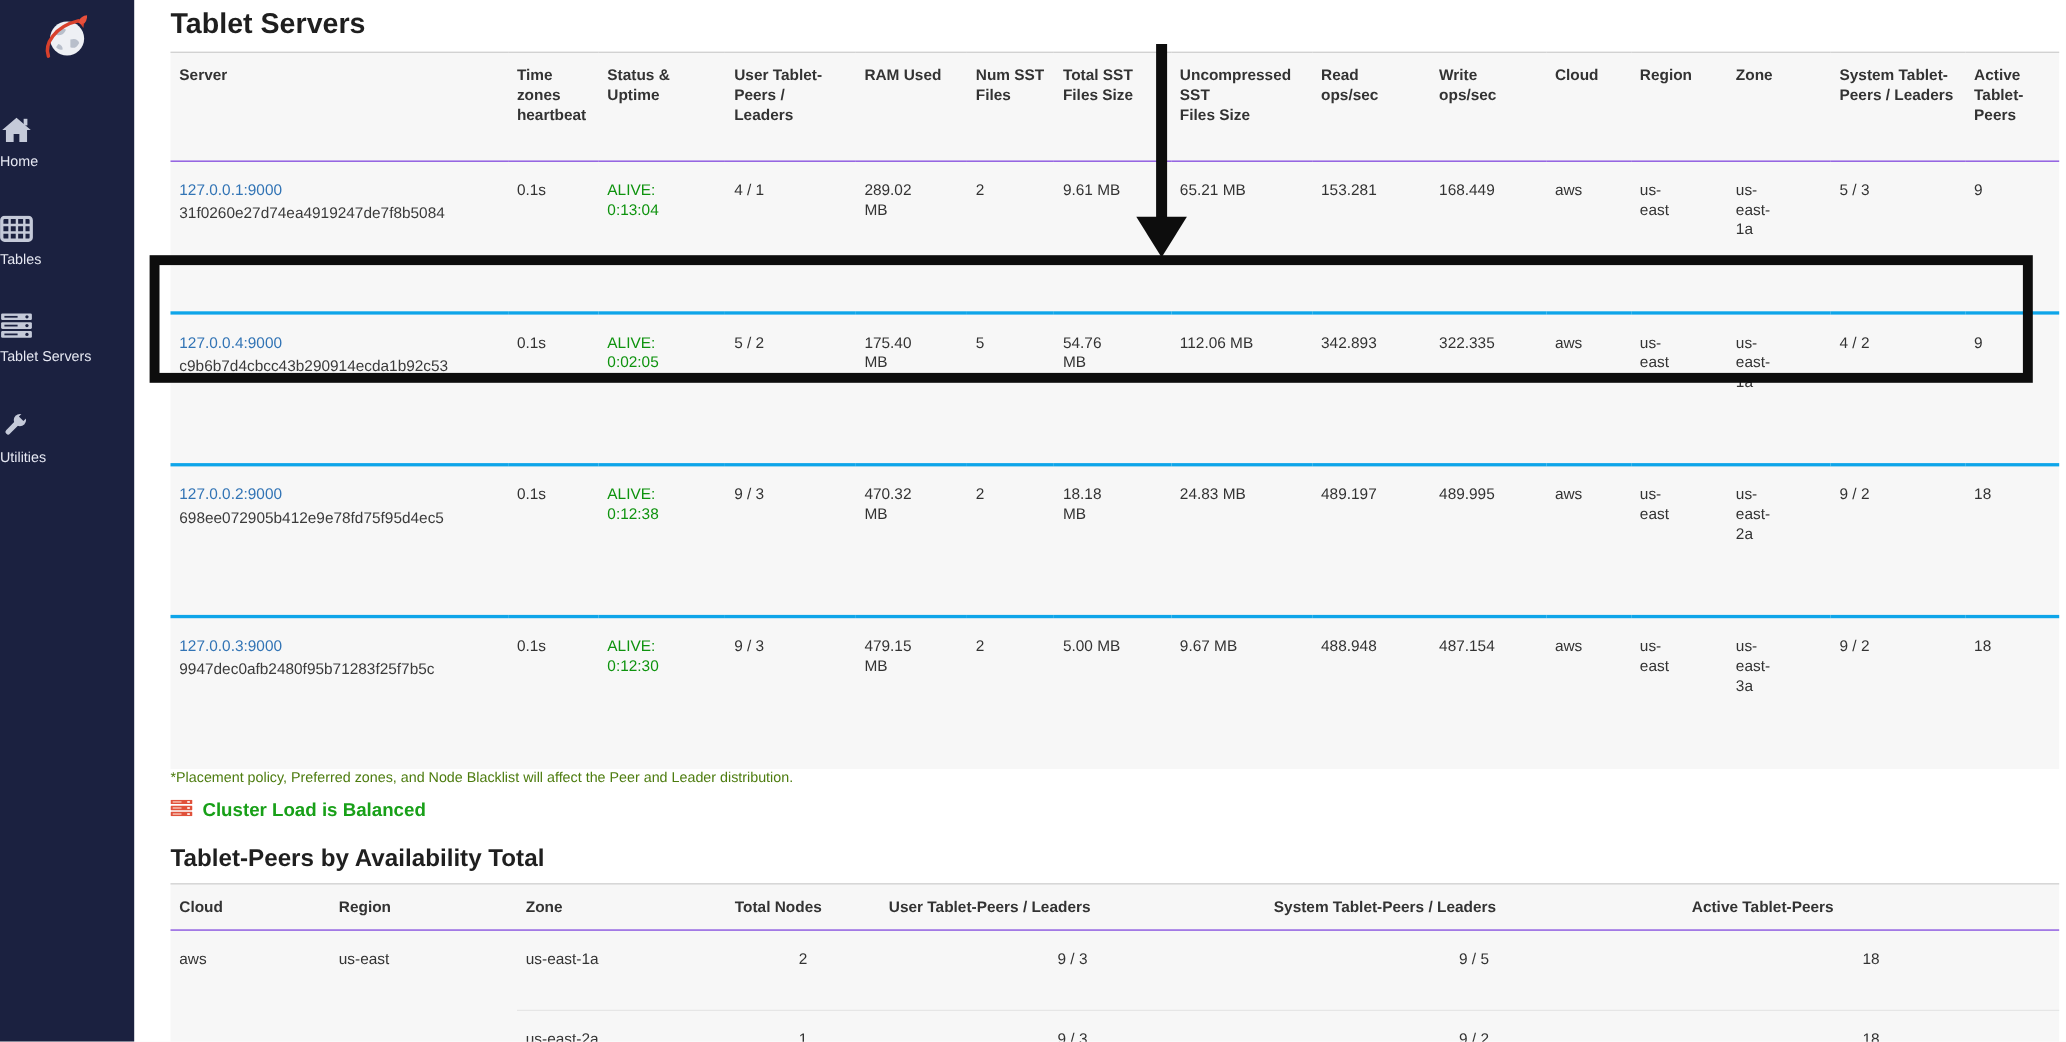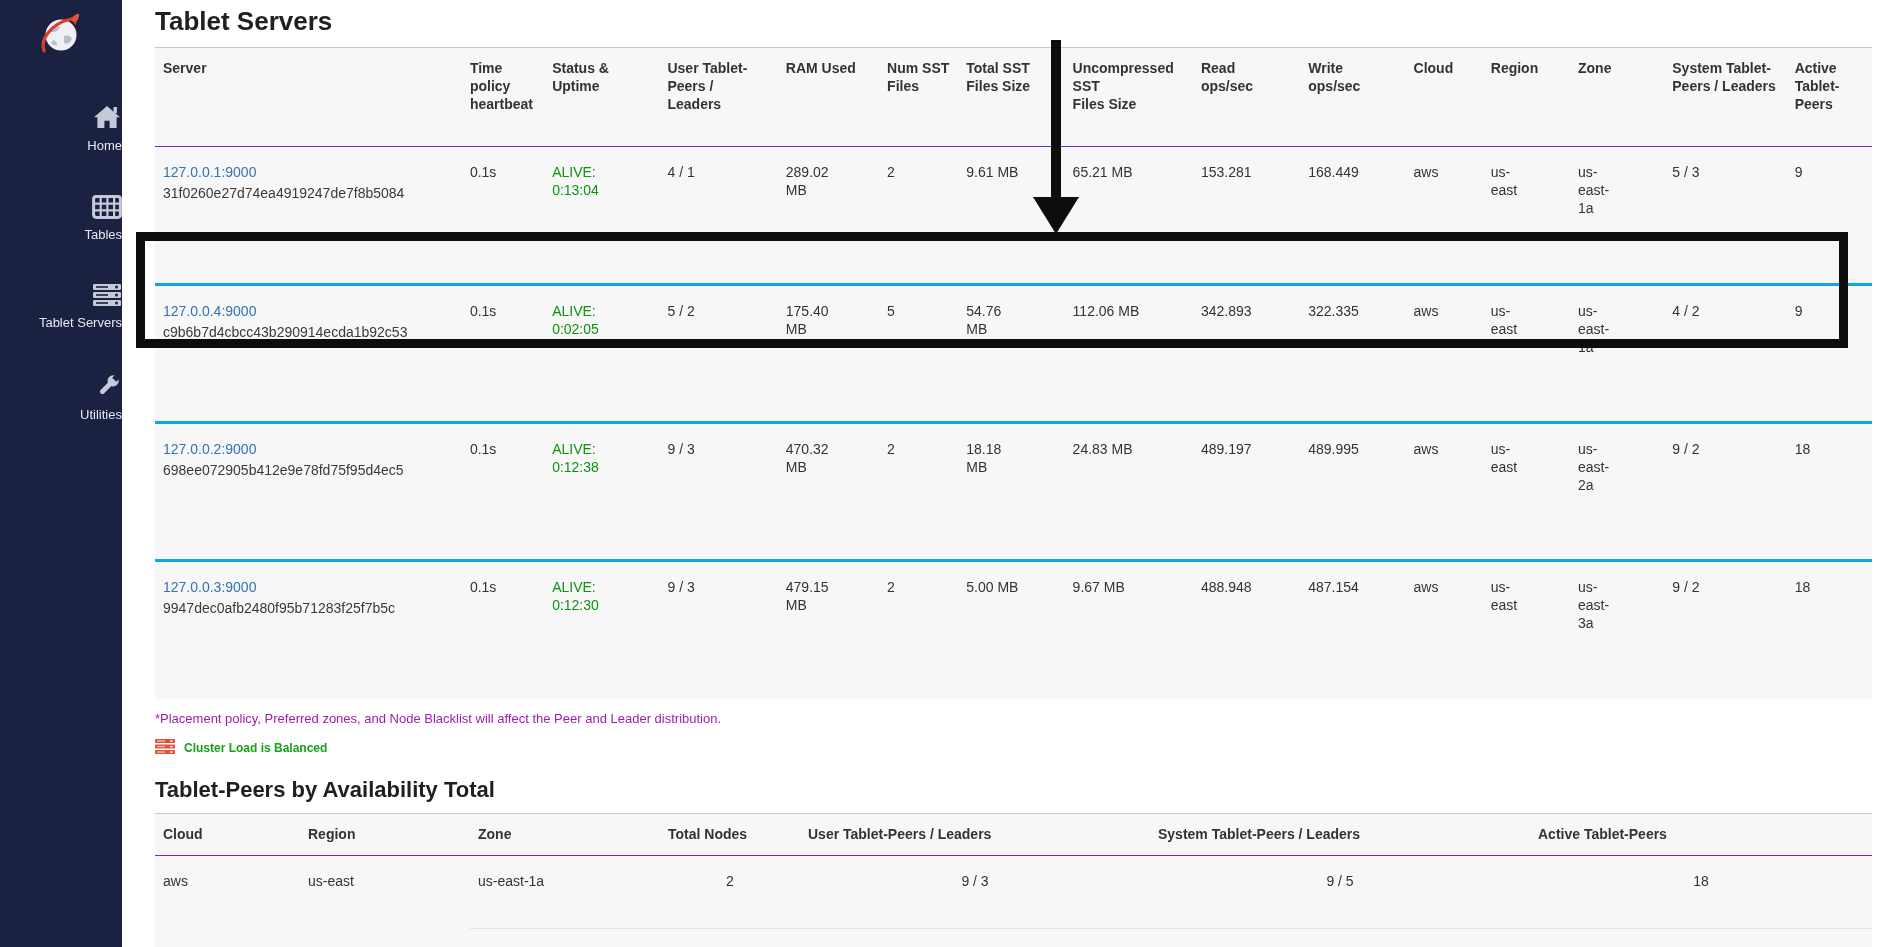--- a/index.html
+++ b/index.html
@@ -10,21 +10,21 @@
     font-family:"Liberation Sans","DejaVu Sans",sans-serif;
   }
   
   .sidebar {
     position:absolute; left:0; top:0; bottom:0; width:122px;
     background:#1b2140; display:flex; flex-direction:column; align-items:center;
   }
   .logo { margin-top:10px; }
   .nav { margin-top:40px; display:flex; flex-direction:column; gap:41px; width:100%; }
   .nav-item {
-    display:flex; flex-direction:column; align-items:flex-end; gap:6px;
+    display:flex; flex-direction:column; align-items:flex-start; gap:6px;
     color:#e6e8f2; font-size:13px; cursor:pointer; line-height:1.1; text-align:center;
   }
   
   .main { position:absolute; left:122px; top:0; right:0; bottom:0; padding:6px 0 0 33px; }
   .page-title { margin:0 0 10px; font-size:26px; font-weight:bold; color:#1f1f1f; }
   .section-title { margin:20px 0 10px; font-size:22px; font-weight:bold; color:#1f1f1f; }
 
   table.grid {
     width:1717px; border-collapse:collapse; table-layout:fixed;
     background:#f7f7f7; border-top:1px solid #c9c9c9; font-size:14px;
@@ -44,24 +44,24 @@
   .c { text-align:center; }
 
   .hdr { white-space:pre-line; }
   .link { color:#3274b5; text-decoration:none; cursor:pointer; }
   .uuid { color:#3a3a3a; margin-top:3px; }
   .alive { color:#0e930e; }
   .num57 { display:inline-block; max-width:57px; }
   .zone-wrap { display:inline-block; max-width:42px; }
   .region-wrap { display:inline-block; max-width:36px; }
 
-  .footnote { margin-top:12px; font-size:13px; color:#a21caf; }
+  .footnote { margin-top:0; font-size:13px; color:#4d7c0f; }
   .balanced {
     margin-top:13px; display:flex; align-items:center; gap:9px;
-    color:#18a018; font-weight:bold; font-size:12px;
+    color:#18a018; font-weight:bold; font-size:17px;
   }
 
   
   .anno-rect {
     position:absolute; left:136px; top:232px; width:1712px; height:116px;
     border:9px solid #0d0d0d; pointer-events:none; z-index:5;
   }
   .anno-line {
     position:absolute; left:1051px; top:40px; width:10px; height:158px;
     background:#0d0d0d; pointer-events:none; z-index:5;
@@ -161,21 +161,21 @@
         <col style="width:105px">
         <col style="width:77px">
         <col style="width:87px">
       <col style="width:94px">
         <col style="width:122px">
         <col style="width:85px">
     </colgroup>
     <thead>
       <tr>
         <th><span class="hdr">Server</span></th>
-        <th><span class="hdr">Time policy heartbeat</span></th>
+        <th><span class="hdr">Time zones heartbeat</span></th>
         <th><span class="hdr">Status &amp; Uptime</span></th>
         <th><span class="hdr">User Tablet-Peers / Leaders</span></th>
         <th><span class="hdr">RAM Used</span></th>
         <th><span class="hdr">Num SST Files</span></th>
         <th><span class="hdr">Total SST Files Size</span></th>
         <th><span class="hdr">Uncompressed SST
 Files Size</span></th>
         <th><span class="hdr">Read
 ops/sec</span></th>
         <th><span class="hdr">Write

